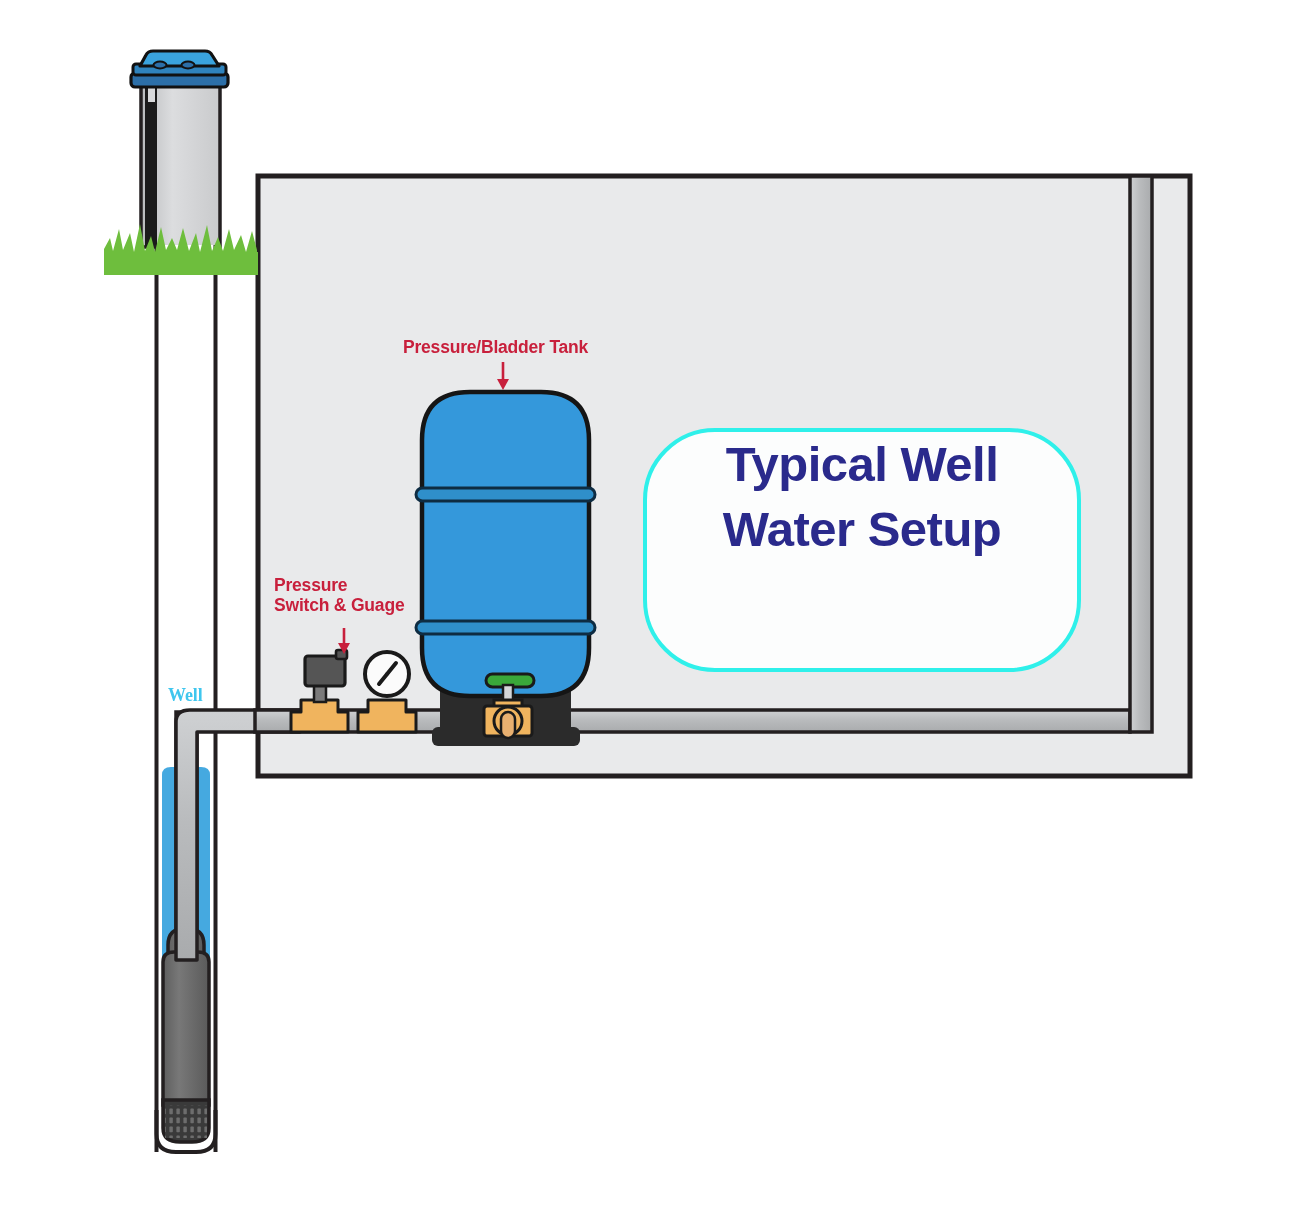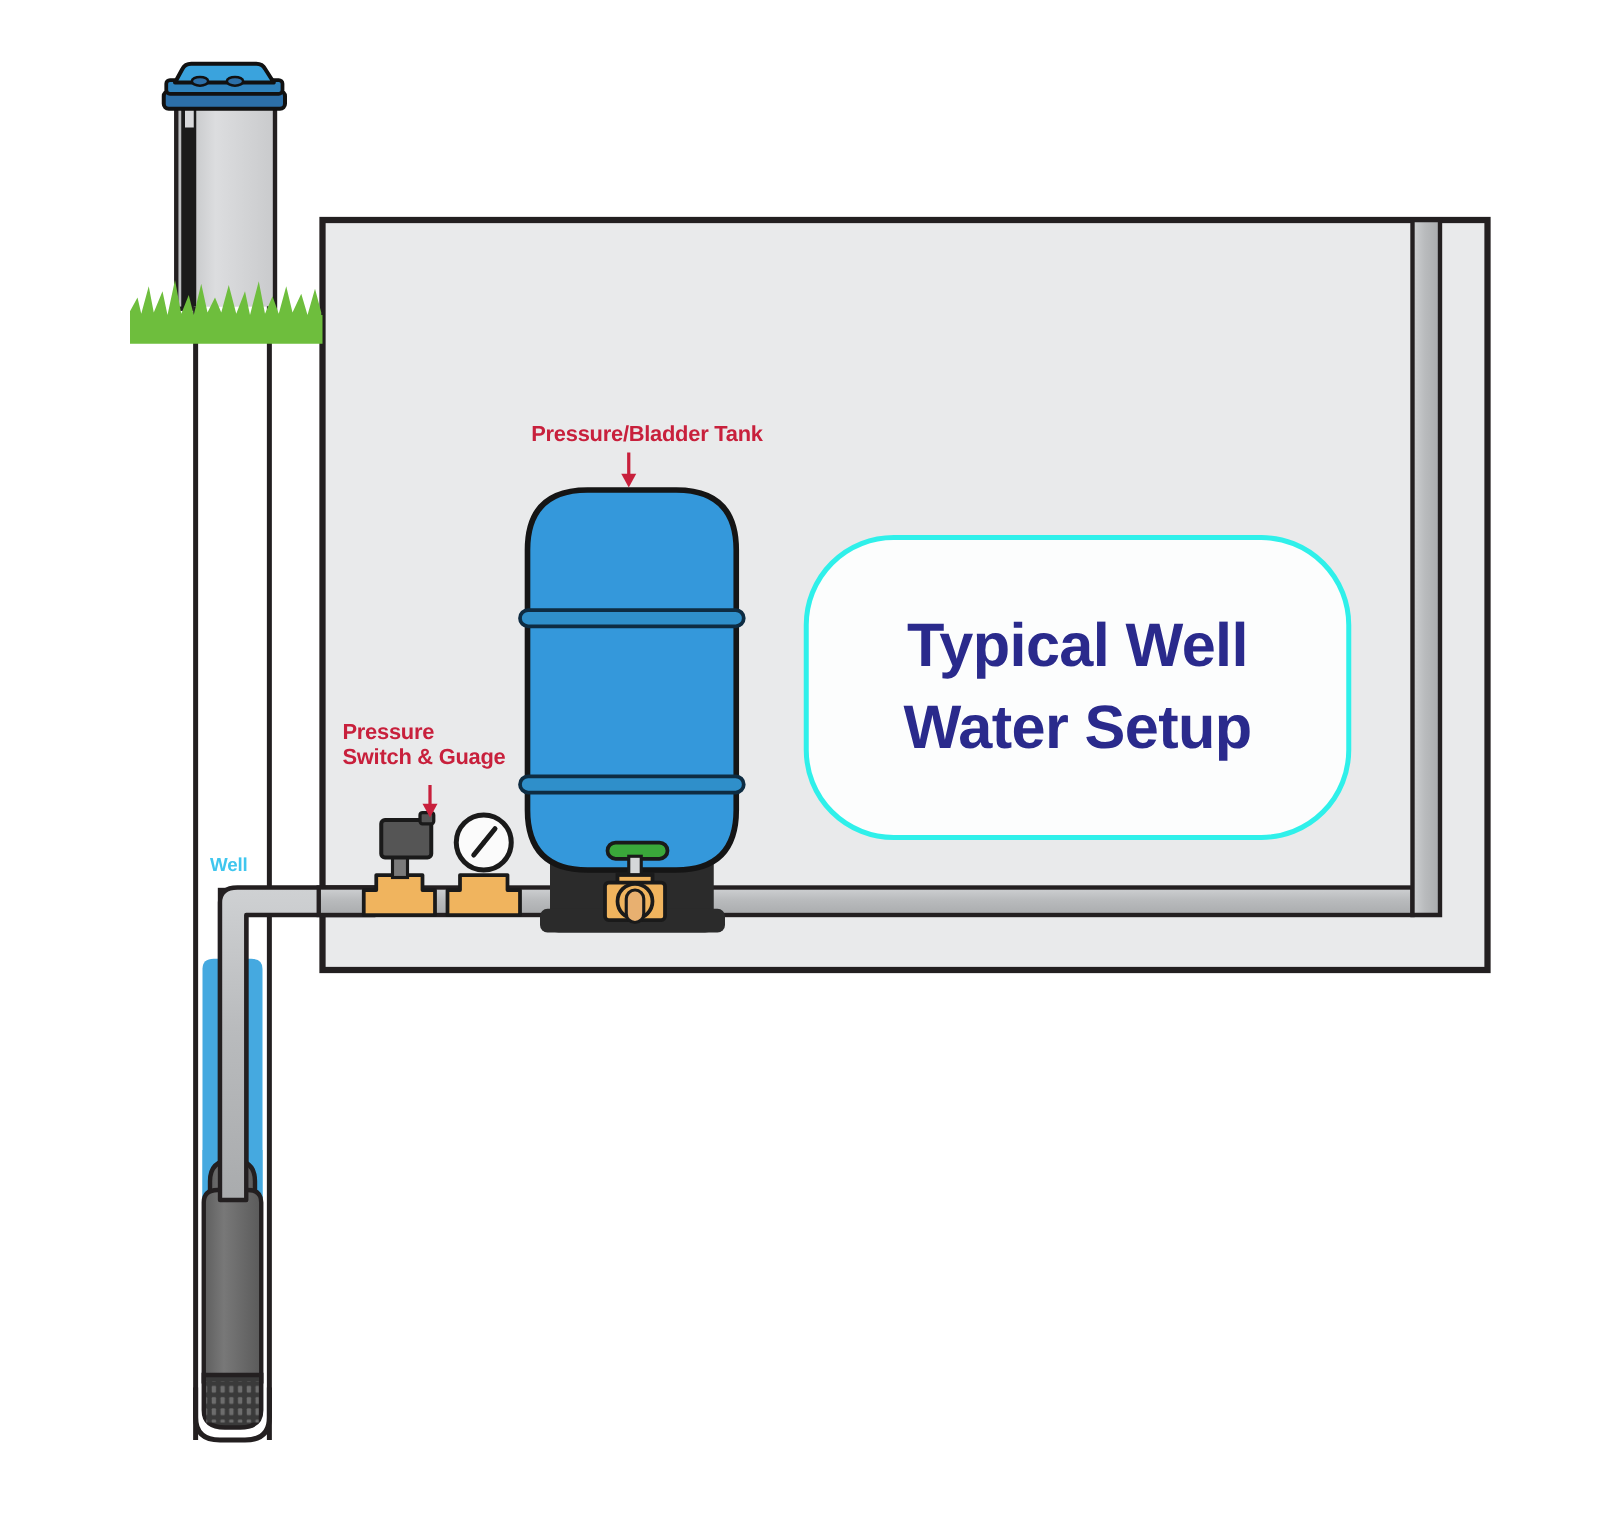--- a/index.html
+++ b/index.html
@@ -25,54 +25,55 @@
     height: 1214px;
   }
   .lbl {
     position: absolute;
     font-family: "Liberation Sans", sans-serif;
     font-weight: bold;
     white-space: nowrap;
     line-height: 1.12;
   }
   #label-tank {
-    left: 425px;
+    left: 403px;
     top: 338px;
     font-size: 17.5px;
     color: #c8203c;
     letter-spacing: -0.2px;
   }
   #label-switch {
     left: 274px;
     top: 576px;
     width: 142px;
     text-align: left;
     font-size: 17.5px;
     color: #c8203c;
     letter-spacing: -0.2px;
   }
   #label-well {
     left: 168px;
     top: 685px;
-    font-size: 15px;
+    font-size: 18px;
     color: #3fc6ee;
     letter-spacing: -0.1px;
+    font-family: Liberation Serif, serif;
   }
   #title-box {
     position: absolute;
     left: 643px;
     top: 428px;
     width: 438px;
     height: 244px;
     border: 4px solid #2ff0ea;
     border-radius: 72px;
     background: #fcfdfd;
     box-sizing: border-box;
     display: flex;
-    align-items: center;
+    align-items: flex-start;
     justify-content: center;
   }
   #title-text {
     font-family: "Liberation Sans", sans-serif;
     font-weight: bold;
     font-size: 49px;
     line-height: 1.33;
     color: #2a2a8c;
     text-align: center;
     letter-spacing: -0.5px;

